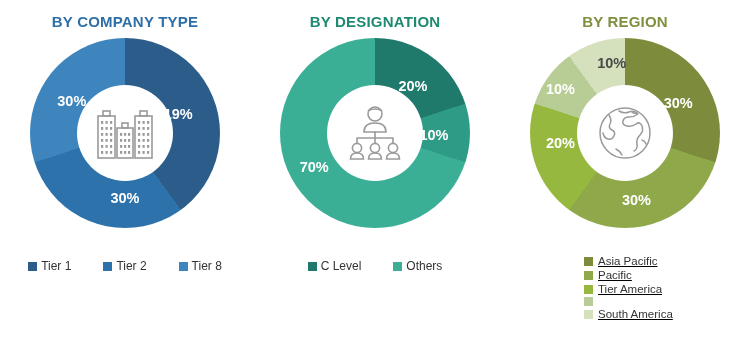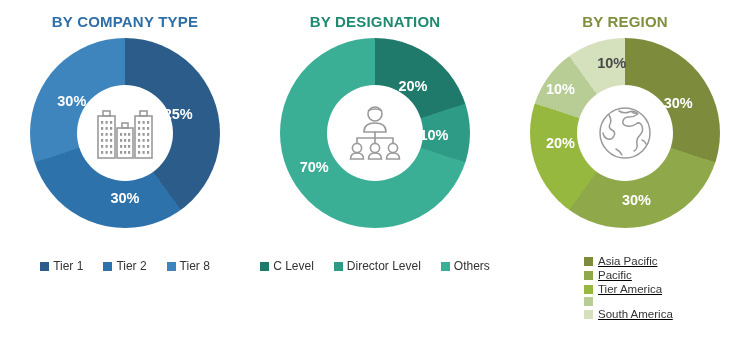--- a/index.html
+++ b/index.html
@@ -45,21 +45,21 @@
     transform: translate(-50%, -50%);
   }
   .slice-label.dark { color: #4a4a4a; }
 
   .legend-row {
     position: absolute;
     left: 0; right: 0;
     display: flex;
     justify-content: center;
     align-items: center;
-    gap: 20px;
+    gap: 32px;
   }
   .legend-item { display: flex; align-items: center; gap: 4px; }
   .legend-swatch { width: 9px; height: 9px; flex: 0 0 auto; }
   .legend-text { font-size: 12px; color: #333333; white-space: nowrap; }
 
   .legend-col {
     position: absolute;
     left: 84px;
     top: 255px;
     display: flex;
@@ -136,21 +136,21 @@
               <rect x="27" y="41" width="2.2" height="2.8"></rect>
                 <rect x="31" y="41" width="2.2" height="2.8"></rect>
                 <rect x="35" y="41" width="2.2" height="2.8"></rect>
               <rect x="27" y="47" width="2.2" height="2.8"></rect>
                 <rect x="31" y="47" width="2.2" height="2.8"></rect>
                 <rect x="35" y="47" width="2.2" height="2.8"></rect>
             </g>
           </svg>
         </span>
       </div>
-      <span class="slice-label" style="left:78%; top:40%;">25%</span>
+      <span class="slice-label" style="left:78%; top:40%;">19%</span>
       <span class="slice-label" style="left:50%; top:84%;">30%</span>
       <span class="slice-label" style="left:22%; top:33%;">30%</span>
     </div>
 
     <div class="legend-row" style="top:259px;">
       <div class="legend-item">
         <span class="legend-swatch" style="background:#2B5C8A"></span>
         <span class="legend-text">Tier 1</span>
       </div>
       <div class="legend-item">
@@ -189,24 +189,20 @@
       <span class="slice-label" style="left:81%; top:51%;">10%</span>
       <span class="slice-label" style="left:18%; top:68%;">70%</span>
     </div>
 
     <div class="legend-row" style="top:259px;">
       <div class="legend-item">
         <span class="legend-swatch" style="background:#1F7A6B"></span>
         <span class="legend-text">C Level</span>
       </div>
       <div class="legend-item">
-        <span class="legend-swatch" style="background:#2E9B86"></span>
-        <span class="legend-text">Director Level</span>
-      </div>
-      <div class="legend-item">
         <span class="legend-swatch" style="background:#3BAF96"></span>
         <span class="legend-text">Others</span>
       </div>
     </div>
   </section>
 
   <section class="panel panel-region">
     <h2 class="chart-title title-region">BY REGION</h2>
 
     <div class="donut-wrap">

